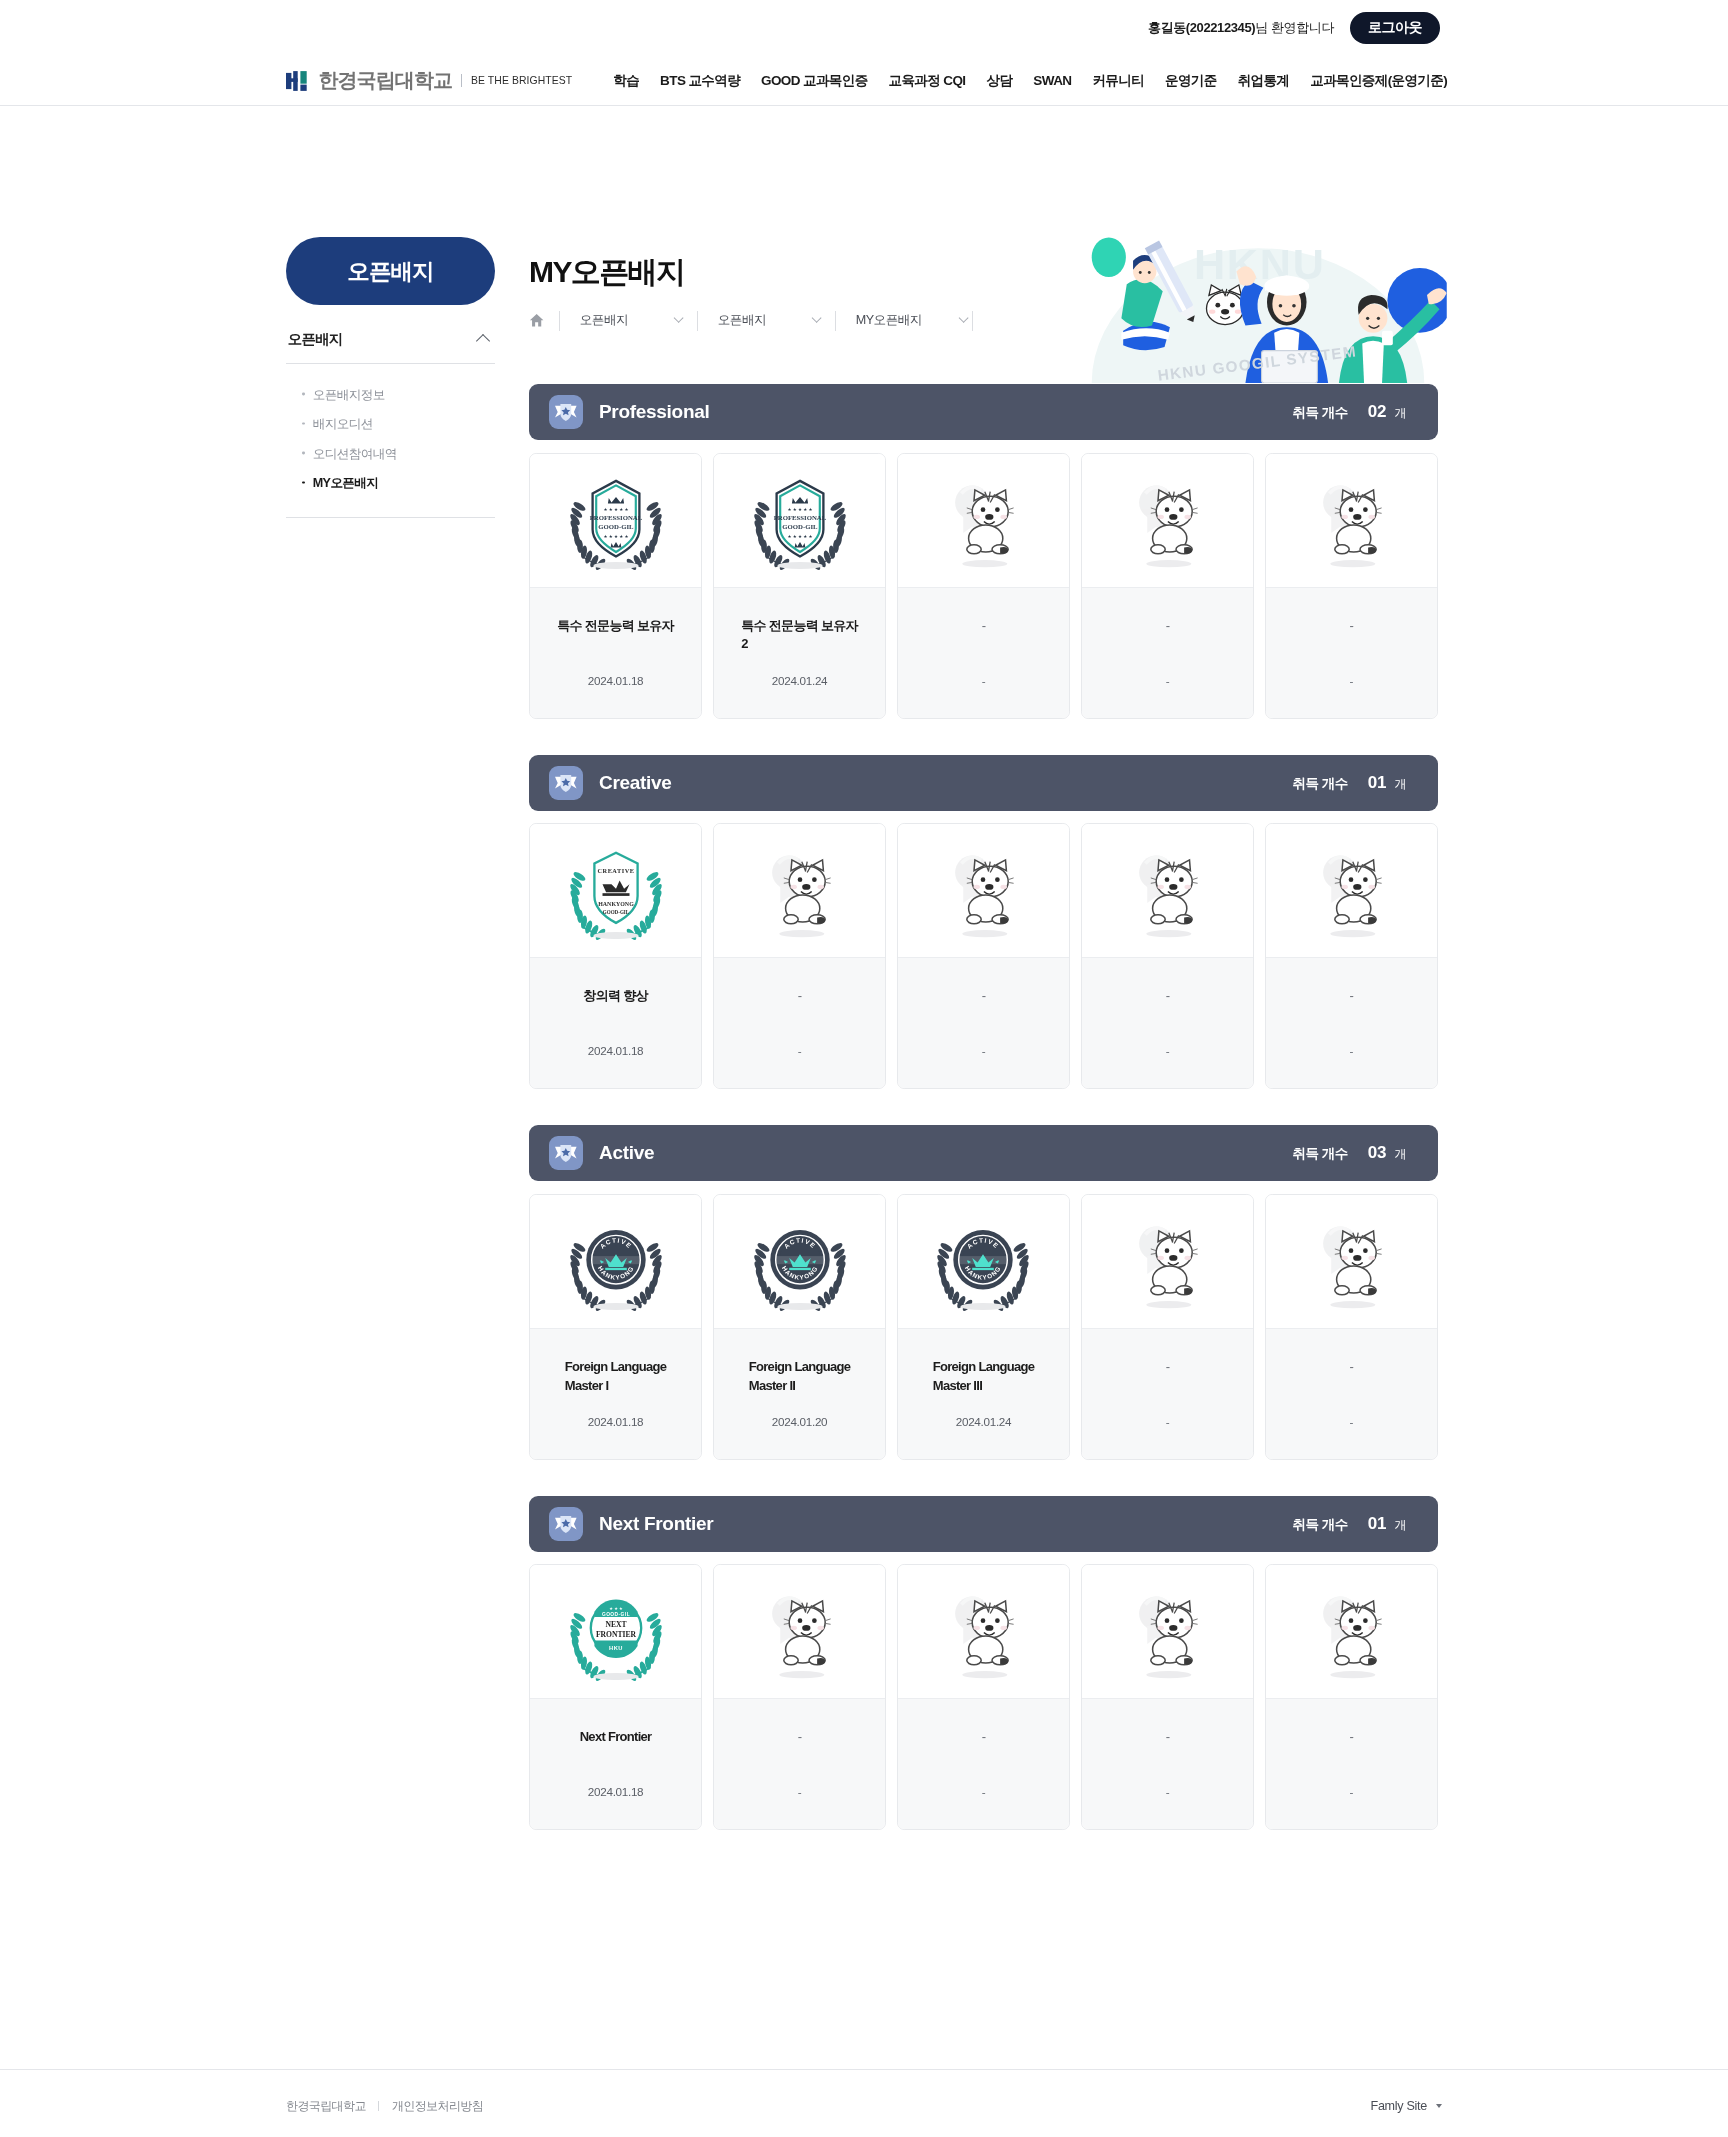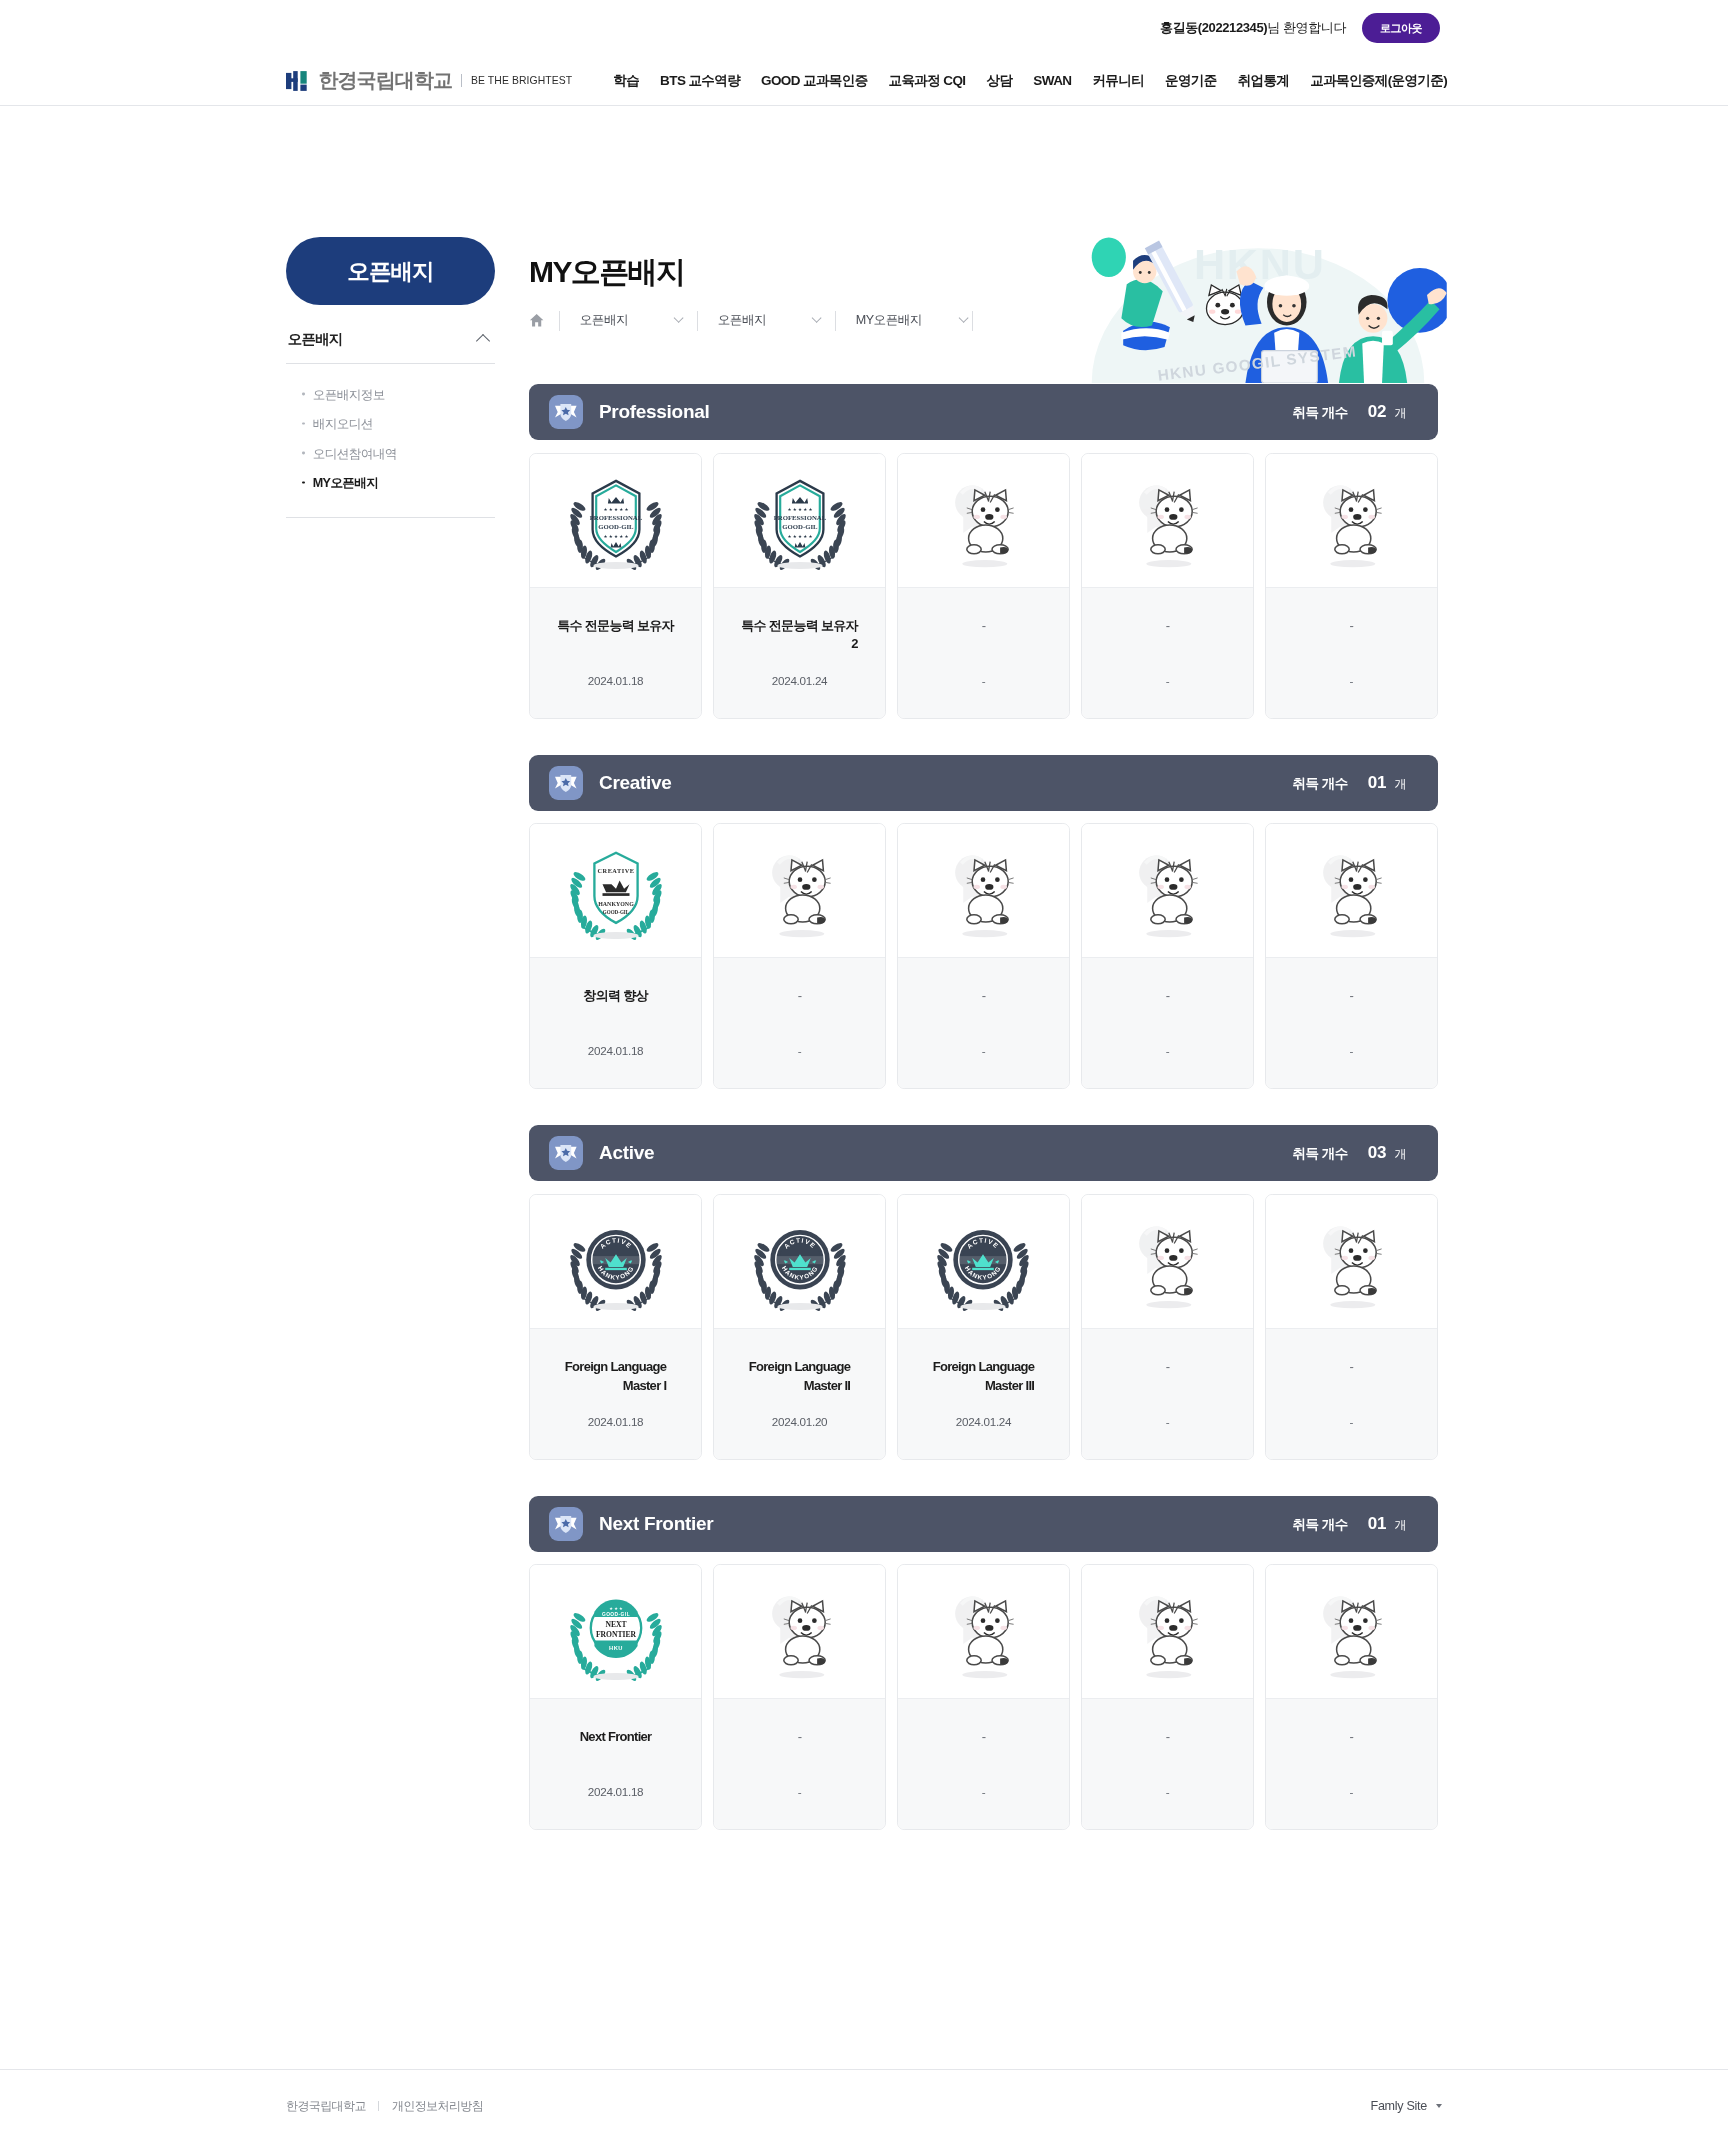--- a/index.html
+++ b/index.html
@@ -22,26 +22,26 @@
     padding-right: 288px;
     gap: 16px;
   }
   .welcome-text {
     font-size: 13px;
     color: #1a1a1a;
     letter-spacing: -0.4px;
   }
   .welcome-text .uname { font-weight: 700; }
   .logout-btn {
-    background: #4c1d95;
+    background: #0f172a;
     color: #ffffff;
     border: none;
     border-radius: 16px;
     padding: 7.2px 18px;
-    font-size: 11px;
+    font-size: 14px;
     font-weight: 700;
     letter-spacing: -0.5px;
     cursor: pointer;
     font-family: Liberation Serif, serif;
   }
 
   
   .site-header {
     height: 50px;
     display: flex;
@@ -301,21 +301,21 @@
     display: flex;
     flex-direction: column;
     align-items: center;
     padding-top: 29px;
   }
   .card-title {
     font-size: 13px;
     font-weight: 700;
     letter-spacing: -0.7px;
     color: #1c1c1c;
-    text-align: right;
+    text-align: left;
     line-height: 1.45;
     min-height: 19px;
   }
   .card-date {
     margin-top: auto;
     margin-bottom: 31px;
     font-size: 11.7px;
     color: #5a5e66;
     letter-spacing: -0.3px;
   }

